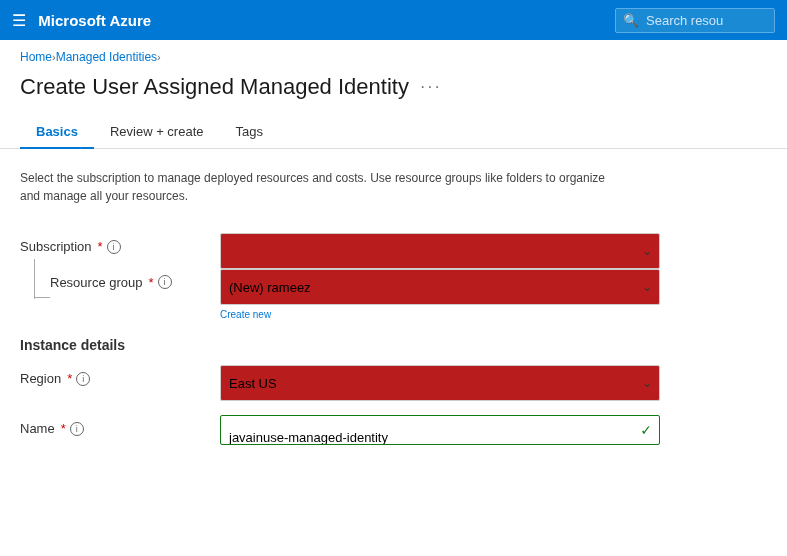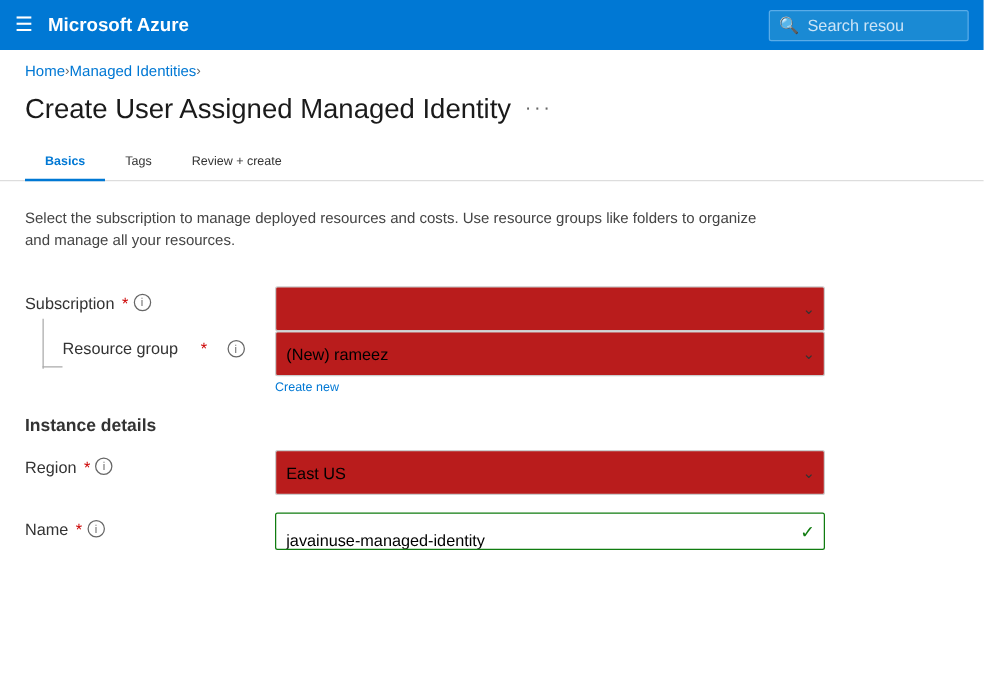--- a/index.html
+++ b/index.html
@@ -79,21 +79,21 @@
     
     .tabs {
       display: flex;
       border-bottom: 1px solid #ddd;
       padding: 0 20px;
       gap: 0;
     }
     .tab {
       padding: 8px 16px;
       cursor: pointer;
-      font-size: 10px;
+      font-size: 13px;
       color: #333;
       border-bottom: 2px solid transparent;
       margin-bottom: -1px;
     }
     .tab.active {
       color: #0078d4;
       border-bottom: 2px solid #0078d4;
       font-weight: 600;
     }
 
@@ -120,21 +120,21 @@
       display: flex;
       align-items: flex-start;
       margin-bottom: 14px;
     }
     .form-label-col {
       width: 200px;
       min-width: 200px;
       padding-top: 6px;
       font-size: 13px;
       display: flex;
-      align-items: flex-start;
+      align-items: flex-end;
       gap: 4px;
     }
     .required-star { color: #c00; margin-left: 2px; }
     .info-icon {
       display: inline-flex;
       align-items: center;
       justify-content: center;
       width: 14px;
       height: 14px;
       border: 1px solid #666;
@@ -236,24 +236,24 @@
 <div class="page-header">
   <h1 class="page-title">Create User Assigned Managed Identity</h1>
   <span class="page-menu-btn">···</span>
 </div>
 
 <div class="tabs">
   <div class="tab active">
     <span>Basics</span>
   </div>
   <div class="tab">
+    <span>Review + create</span>
+  </div>
+  <div class="tab">
     <span>Tags</span>
-  </div>
-  <div class="tab">
-    <span>Review + create</span>
   </div>
 </div>
 
 <div class="content">
 
   <div class="section-desc">Select the subscription to manage deployed resources and costs. Use resource groups like folders to organize and manage all your resources.</div>
 
   <div class="form-row subscription-row">
     <div class="form-label-col">
       <span>Subscription</span>
@@ -269,21 +269,21 @@
       </div>
     </div>
   </div>
 
   <div style="display:flex; align-items:flex-start; margin-bottom: 6px;">
     <div style="width:200px; min-width:200px; display:flex; align-items:flex-start;">
       <div style="width:30px; min-width:30px; position:relative; height:50px;">
         <div style="position:absolute; left:14px; top:-10px; width:1px; height:40px; background:#aaa;"></div>
         <div style="position:absolute; left:14px; top:28px; width:16px; height:1px; background:#aaa;"></div>
       </div>
-      <div style="display:flex; align-items:center; gap:16px; padding-top:6px; font-size:13px;">
+      <div style="display:flex; gap:4px; padding-top:6px; font-size:13px;">
         <span>Resource group</span>
         <span class="required-star">*</span>
         <span class="info-icon">i</span>
       </div>
     </div>
     <div class="form-control-col">
       <div class="select-wrapper">
         <select>
           <option value="(New) rameez">(New) rameez</option>
         </select>

